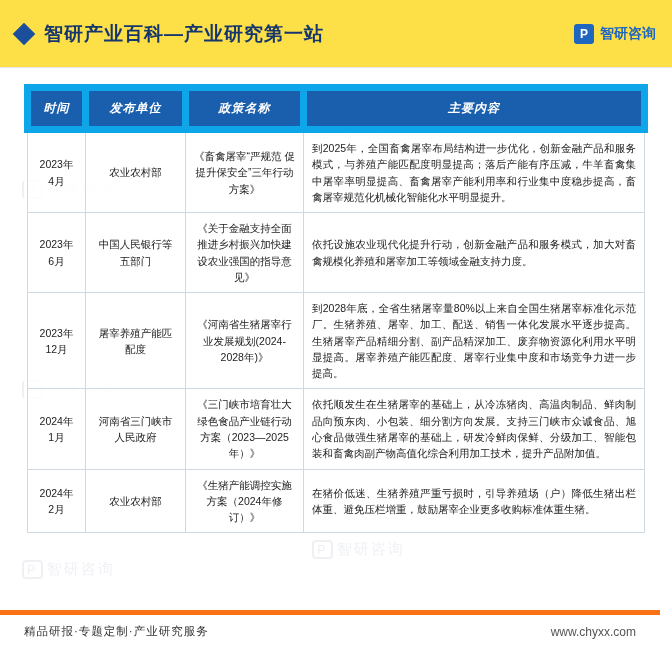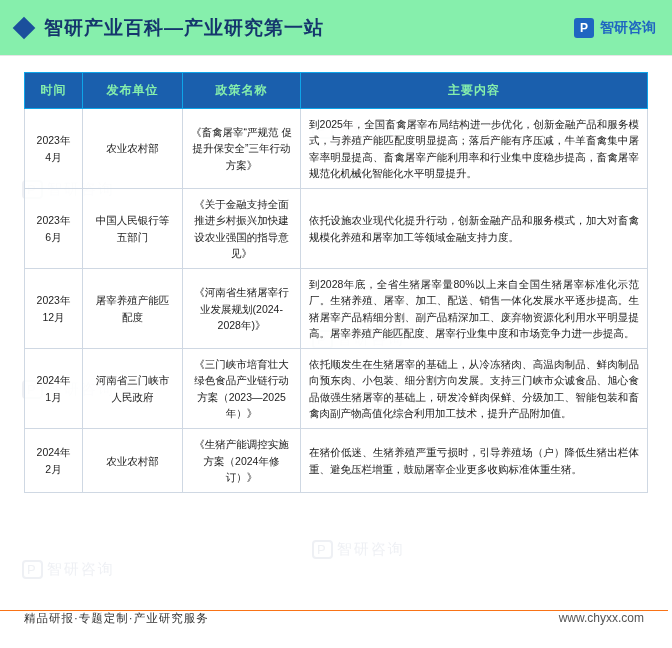--- a/index.html
+++ b/index.html
@@ -11,27 +11,27 @@
     height: 648px;
     background: #ffffff;
     font-family: "Liberation Sans", sans-serif;
     color: #222;
     position: relative;
     overflow: hidden;
   }
 
   
   .header {
-    height: 56px;
+    height: 68px;
     border-bottom: 1px solid #e6e6e6;
     display: flex;
     align-items: center;
     padding: 0 16px;
     box-sizing: border-box;
-    background: #86efac;
+    background: #fde047;
     position: relative;
   }
   .diamond-logo {
     width: 16px;
     height: 16px;
     background: #1b4f9c;
     transform: rotate(45deg);
     margin-right: 12px;
     flex: 0 0 auto;
   }
@@ -84,27 +84,28 @@
 
   table.policy-table {
     width: 100%;
     border-collapse: collapse;
     table-layout: fixed;
     font-size: 10.5px;
     background: rgba(255,255,255,0.82);
   }
   table.policy-table th {
     background: #1a5fad;
-    color: #86efac;
+    color: #ffffff;
     font-size: 12px;
     font-weight: bold;
     padding: 9px 4px;
-    border: 1px solid #0ea5e9;
+    border: 7px solid #0ea5e9;
     text-align: center;
     letter-spacing: 1px;
+    font-style: italic;
   }
   table.policy-table td {
     border: 1px solid #cfd8e3;
     padding: 7px 8px;
     vertical-align: middle;
     line-height: 1.55;
     color: #222;
   }
   td.c-time, td.c-org, td.c-name {
     text-align: center;
@@ -119,25 +120,26 @@
   
   .footer-source {
     text-align: right;
     font-size: 11px;
     color: #333;
     padding: 10px 24px 0 24px;
   }
   .footer-bar {
     position: absolute;
     left: 0;
-    right: 4px;
+    right: 12px;
     bottom: 0;
     height: 38px;
-    border-top: 1px solid #f97316;
-    display: flex;
+    border-top: 5px solid #f97316;
+    display: flex;
+    align-items: center;
     padding: 0 24px;
     box-sizing: border-box;
     background: #fff;
   }
   .footer-left {
     font-size: 11.5px;
     color: #333;
     letter-spacing: 1px;
   }
   .footer-right {

